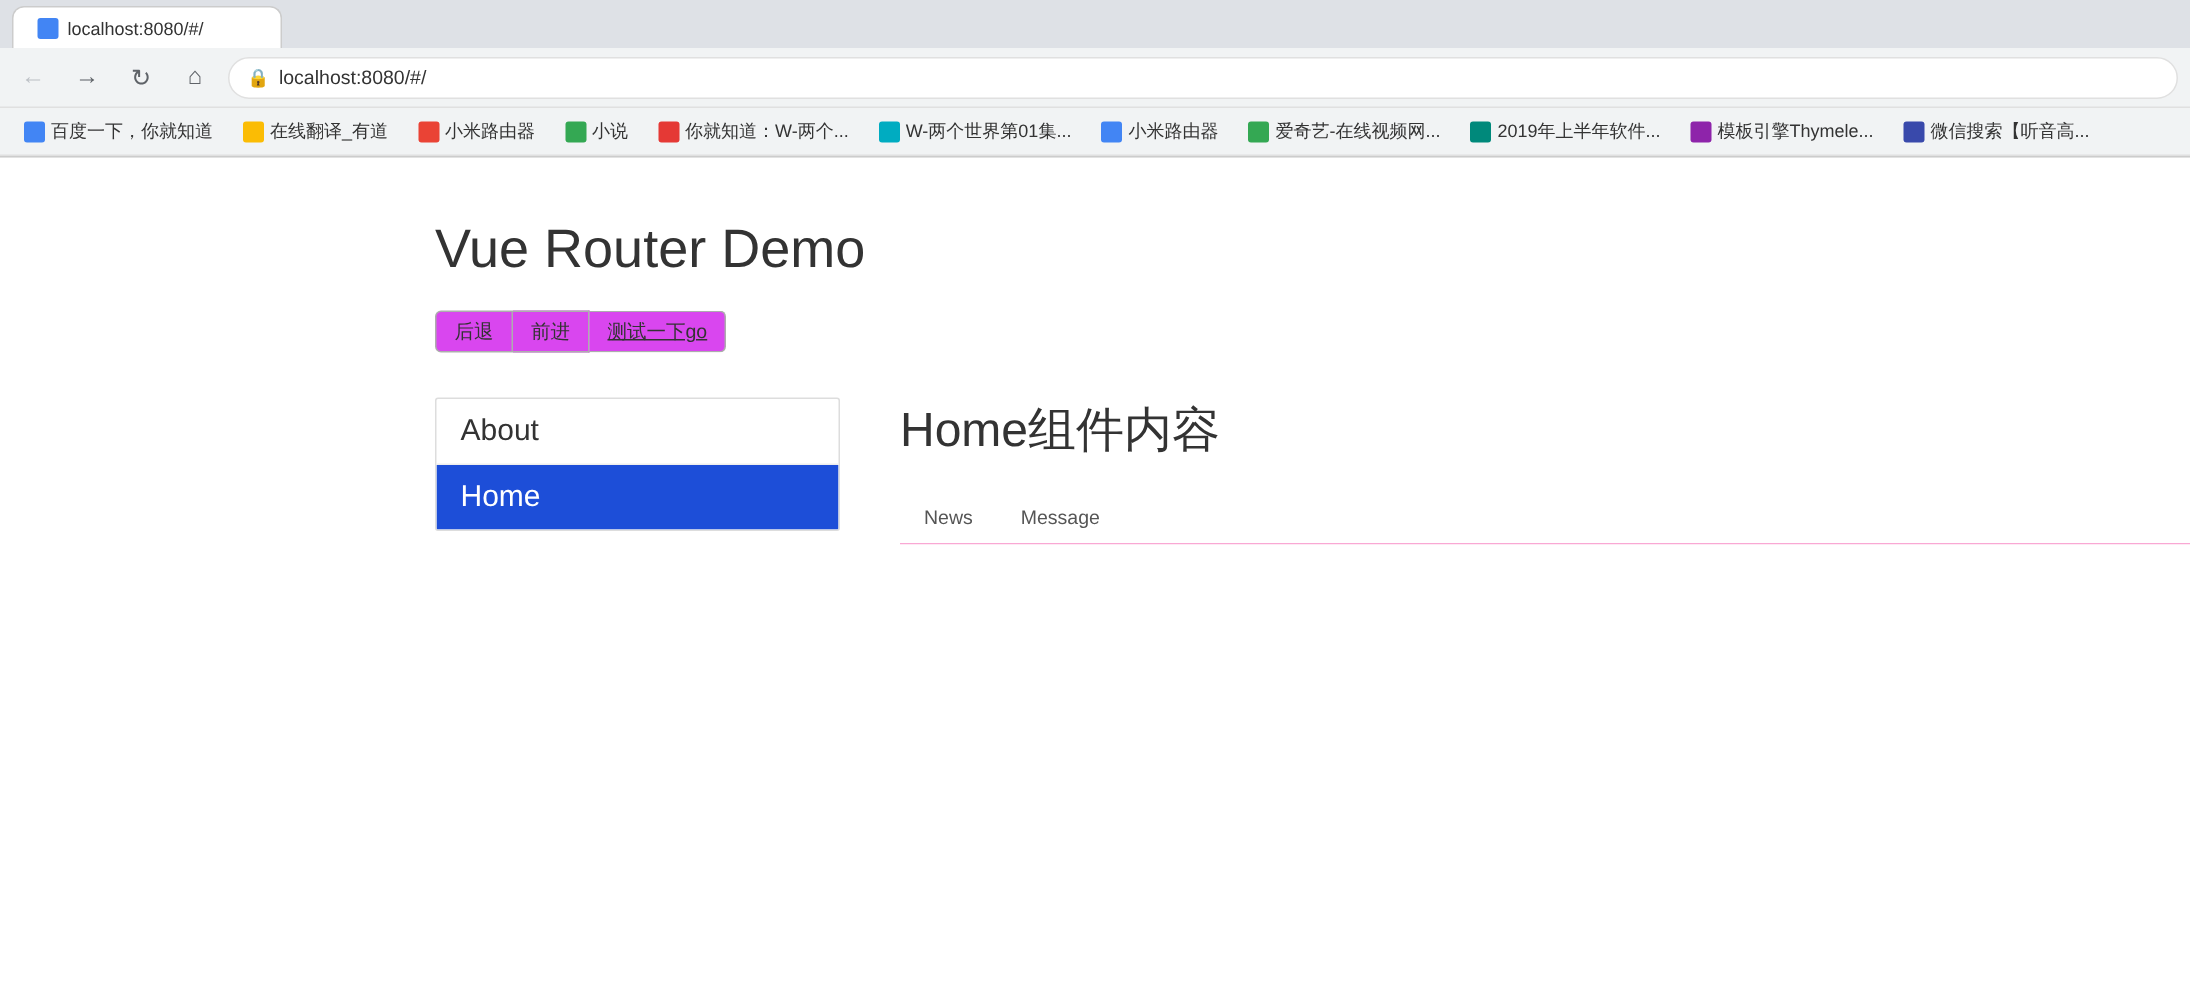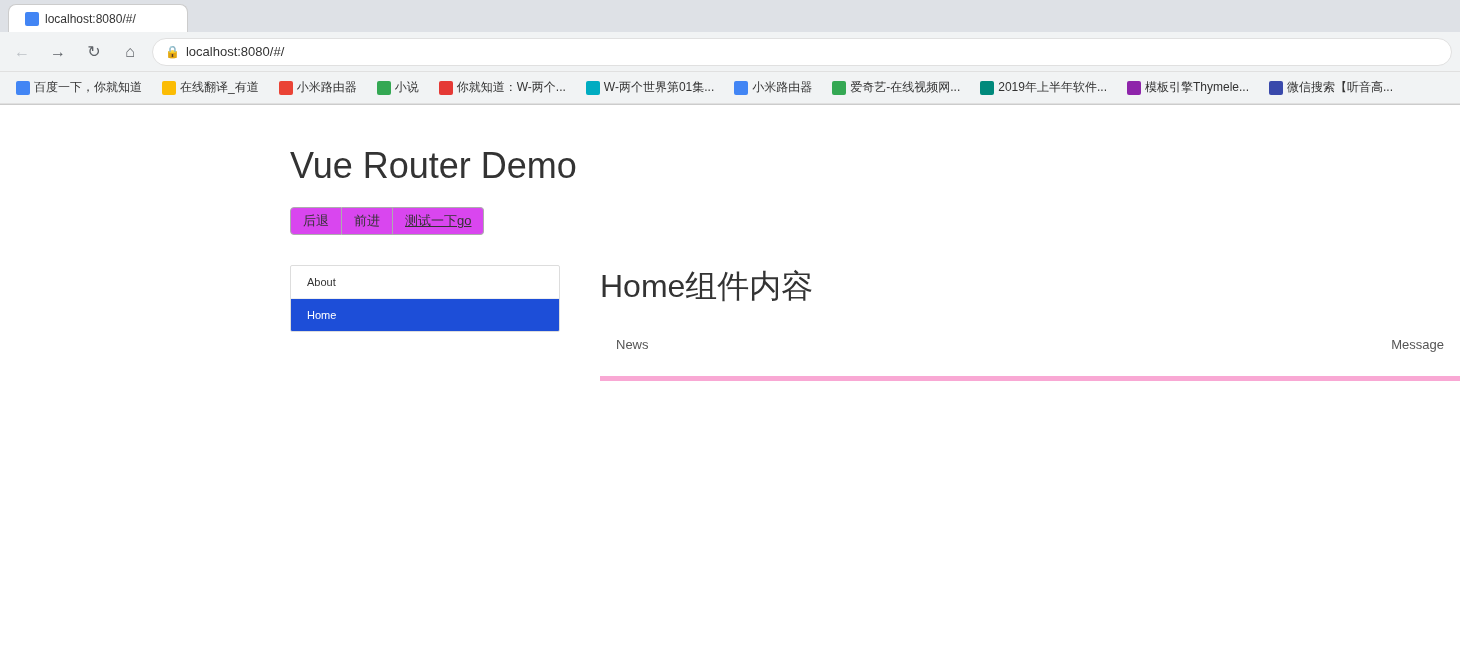--- a/index.html
+++ b/index.html
@@ -169,21 +169,21 @@
     .nav-panel {
       width: 270px;
       border: 1px solid #ddd;
       border-radius: 2px;
       overflow: hidden;
       flex-shrink: 0;
     }
 
     .nav-item {
       padding: 10px 16px;
-      font-size: 11px;
+      font-size: 20px;
       cursor: pointer;
       color: #333;
       border-bottom: 1px solid #eee;
     }
     .nav-item:last-child { border-bottom: none; }
     .nav-item.active {
       background: #1d4ed8;
       color: #fff;
     }
 
@@ -196,23 +196,22 @@
     .component-title {
       font-size: 32px;
       font-weight: 400;
       color: #333;
       margin-bottom: 20px;
     }
 
     .sub-nav {
       display: flex;
       gap: 0;
-      border-bottom: 5px solid #f9a8d4;
-      padding-bottom: 16px;
-      justify-content: space-between;
+      border-bottom: 1px solid #f9a8d4;
+      padding-bottom: 2px;
     }
 
     .sub-nav-item {
       padding: 8px 16px;
       font-size: 13px;
       color: #555;
       cursor: pointer;
       text-decoration: none;
     }
   </style>

